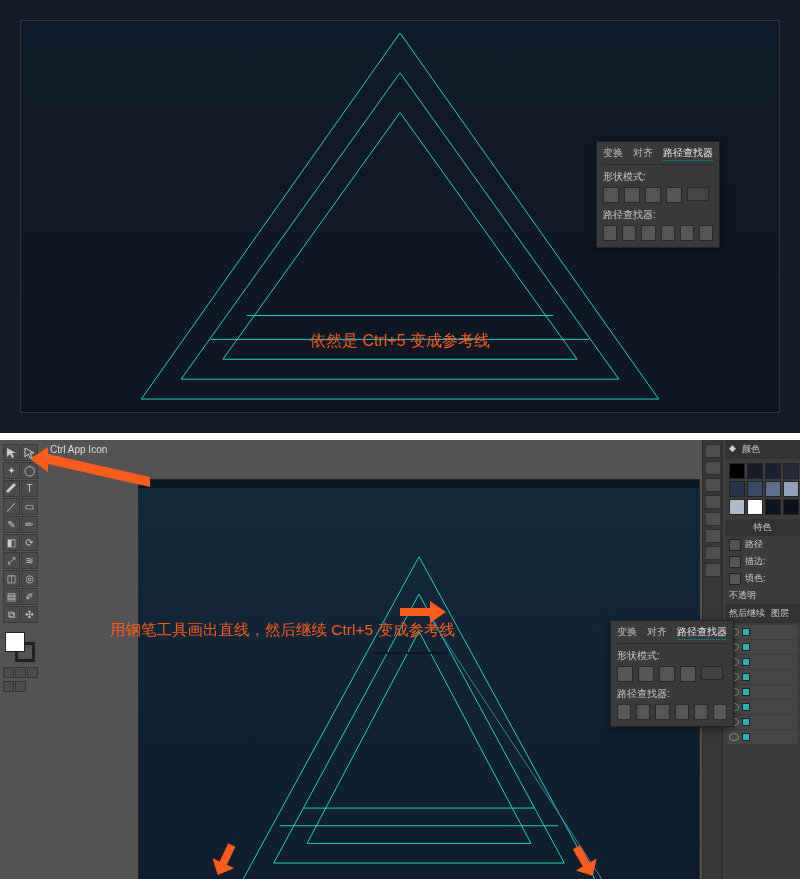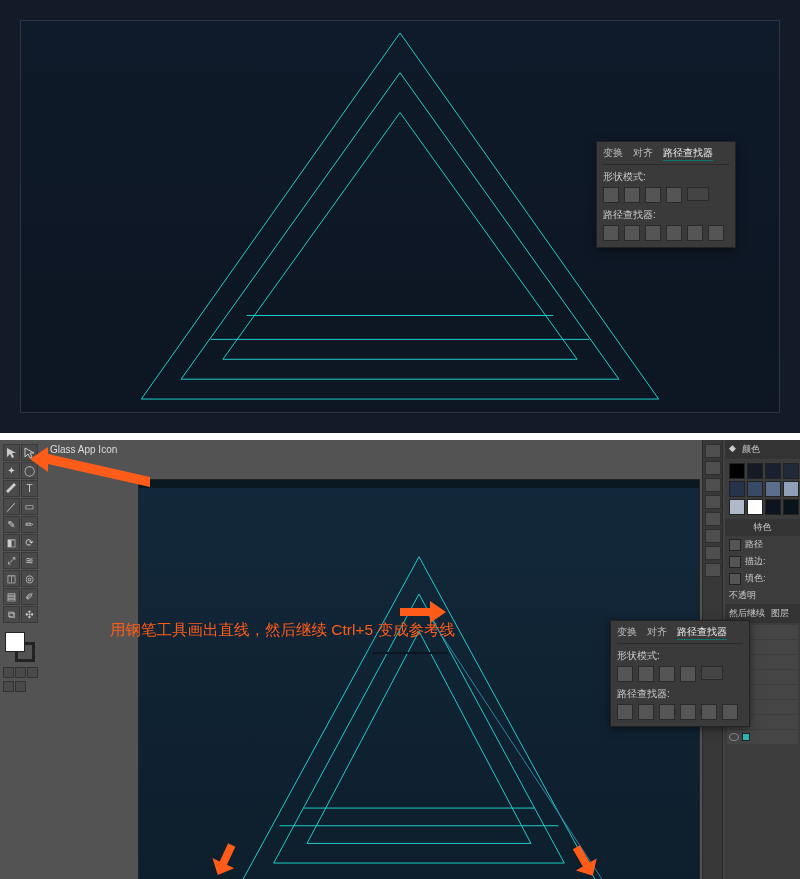--- a/index.html
+++ b/index.html
@@ -40,21 +40,21 @@
   }
 
   .pf-panel {
     position: absolute;
     background: #3a3a3a;
     border: 1px solid #222;
     box-shadow: 0 2px 8px rgba(0,0,0,.5);
     color: #bbb;
     font-size: 10px;
     padding: 4px 6px 6px 6px;
-    width: 140px;
+    width: 124px;
   }
   .pf-panel .tabs { display: flex; gap: 10px; border-bottom: 1px solid #2a2a2a; padding-bottom: 3px; }
   .pf-panel .tabs span { cursor: default; }
   .pf-panel .tabs .active { color: #eee; border-bottom: 1px solid #0f766e; }
   .pf-section-label { margin: 5px 0 3px 0; color: #ccc; }
   .pf-row { display: flex; gap: 5px; }
   .pf-icon {
     width: 16px; height: 16px;
     background: #555;
     border: 1px solid #2a2a2a;
@@ -188,20 +188,21 @@
   <div class="top-canvas">
     <svg class="tri-top" viewBox="0 0 760 393">
       <g stroke="#1fd0c9" stroke-width="1" fill="none">
         <path d="M380 12 L120 380 L640 380 Z"></path>
         <path d="M380 52 L160 360 L600 360 Z"></path>
         <path d="M380 92 L202 340 L558 340 Z"></path>
         <line x1="190" y1="320" x2="570" y2="320"></line>
         <line x1="226" y1="296" x2="534" y2="296"></line>
       </g>
     </svg>
+    <div class="annot-top">依然是 Ctrl+5 变成参考线</div>
 
     <div class="pf-panel pf-top-pos">
       <div class="tabs">
         <span>变换</span>
         <span>对齐</span>
         <span class="active">路径查找器</span>
       </div>
       <div class="pf-section-label">形状模式:</div>
       <div class="pf-row">
         <span class="pf-icon"></span>
@@ -287,21 +288,21 @@
       <div class="tiny"></div>
       <div class="tiny"></div>
     </div>
     <div class="tiny-row">
       <div class="tiny"></div>
       <div class="tiny"></div>
     </div>
   </div>
 
   <div class="bi-stage-outer">
-    <div class="bi-doc-tab">Glass App Icon</div>
+    <div class="bi-doc-tab">Ctrl App Icon</div>
     <div class="bi-stage">
       <svg class="tri-bottom" viewBox="0 0 560 440">
         <g stroke="#1fd0c9" stroke-width="1" fill="none">
           <path d="M280 70 L100 400 L460 400 Z"></path>
           <path d="M280 108 L132 382 L428 382 Z"></path>
           <path d="M280 146 L166 362 L394 362 Z"></path>
           <line x1="138" y1="344" x2="422" y2="344"></line>
           <line x1="162" y1="326" x2="398" y2="326"></line>
 
           <line x1="233" y1="168" x2="310" y2="168" stroke="#0b1622" stroke-width="2"></line>

